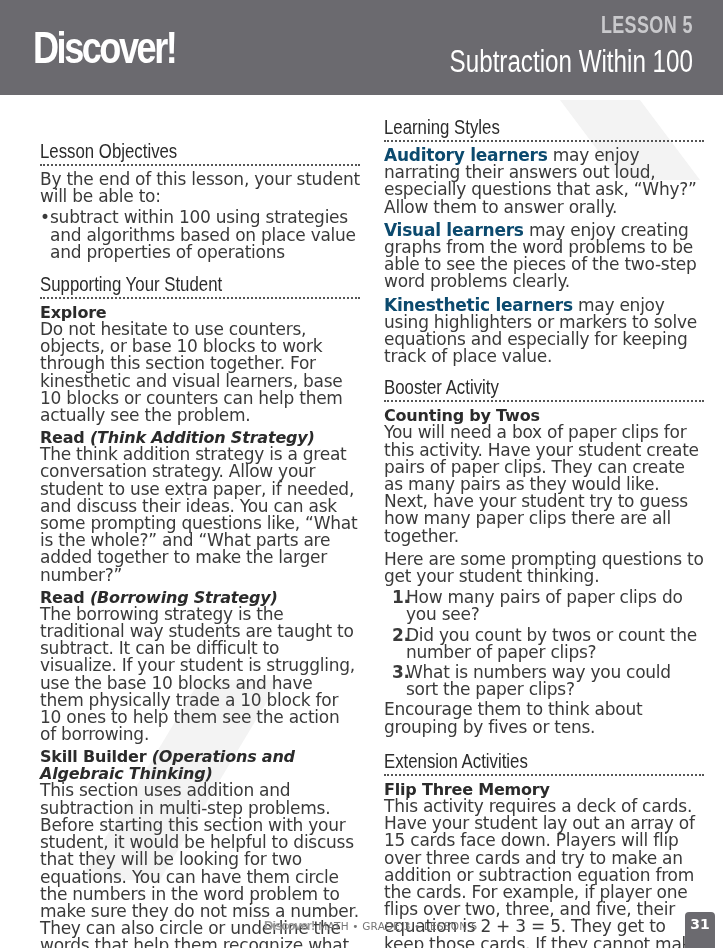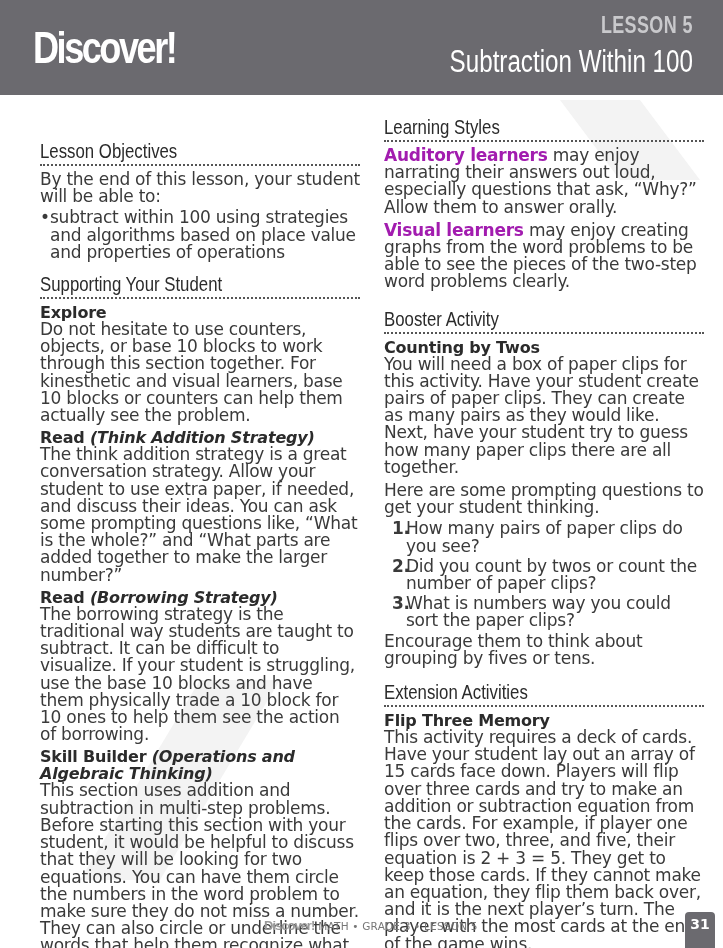--- a/index.html
+++ b/index.html
@@ -17,21 +17,21 @@
   .rule { border-bottom:2px dotted #555; margin:0 0 5px 0; }
   .p { font-size:17px; line-height:17.2px; letter-spacing:-0.25px; color:#3a3a3a; }
   .h3 { font-size:16px; font-weight:bold; line-height:17px; color:#2b2b2b; letter-spacing:-0.2px; margin-top:5px; }
   .h3 .it { font-style:italic; }
   .gap { height:6px; }
   .bullet { display:flex; }
   .bullet .dot { width:10px; flex:none; }
   ol.q { list-style:none; padding-left:8px; }
   ol.q li { display:flex; margin-bottom:3px; }
   ol.q .n { font-weight:bold; width:14px; flex:none; }
-  b { color:#a21caf;text-align:right; }
+  b { color:#0c4a6e;text-align:right; }
   .footer-text { position:absolute; left:264px; top:918px; font-size:10.5px; color:#777; letter-spacing:0.2px; display:flex; align-items:center; }
   .footer-logo { font-family:"Liberation Sans", sans-serif; font-weight:bold; font-size:13px; color:#999; letter-spacing:-1px; margin-right:4px; }
   .page-num { position:absolute; left:685px; top:912px; width:30px; height:48px; background:#6b6a6f; border-radius:4px 4px 0 0; color:#fff; font-weight:bold; font-size:14px; text-align:center; line-height:24px; }
 </style>
 </head>
 <body>
 
 <div class="header">
   <div class="logo">Discover!</div>
   <div class="lesson-num">LESSON 5</div>
@@ -75,20 +75,21 @@
   </div>
 </div>
 
 <div class="col right">
   <div class="h2">Learning Styles</div>
   <div class="rule"></div>
   <div class="p"><b>Auditory learners</b><span> may enjoy narrating their answers out loud, especially questions that ask, “Why?” Allow them to answer orally.</span></div>
   <div class="gap"></div>
   <div class="p"><b>Visual learners</b><span> may enjoy creating graphs from the word problems to be able to see the pieces of the two-step word problems clearly.</span></div>
   <div class="gap"></div>
+  <div class="p"><b>Kinesthetic learners</b><span> may enjoy using highlighters or markers to solve equations and especially for keeping track of place value.</span></div>
   <div style="height:9px"></div>
 
   <div class="h2">Booster Activity</div>
   <div class="rule"></div>
   <div class="h3" style="margin-top:2px">Counting by Twos</div>
   <div class="p">You will need a box of paper clips for this activity. Have your student create pairs of paper clips. They can create as many pairs as they would like. Next, have your student try to guess how many paper clips there are all together.</div>
   <div class="gap"></div>
   <div class="p">Here are some prompting questions to get your student thinking.</div>
   <ol class="q p" style="margin-top:4px">
     <li>

